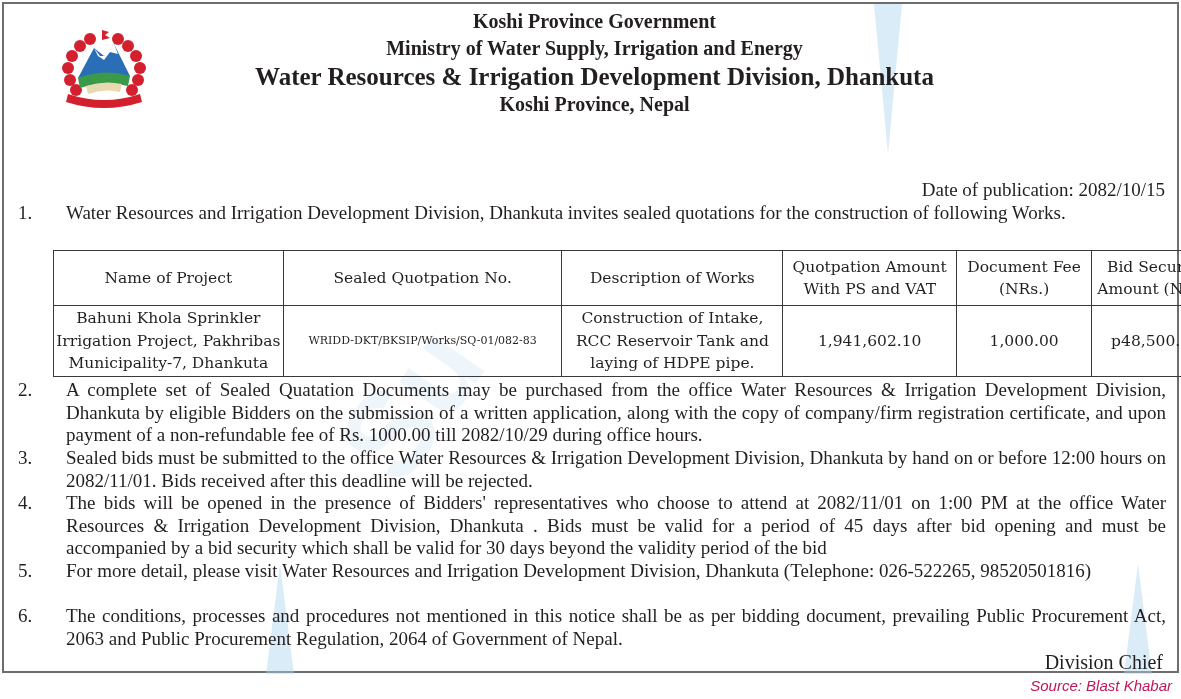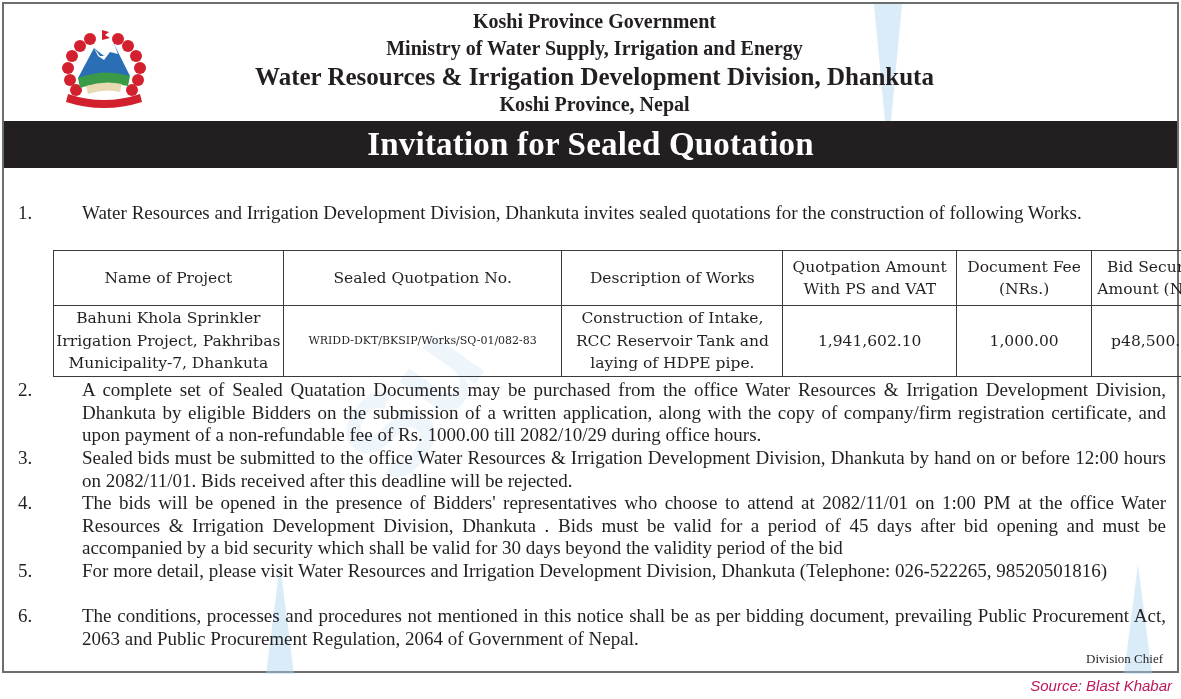--- a/index.html
+++ b/index.html
@@ -28,32 +28,32 @@
     .title-band {
       position: absolute; left: 0; top: 117px; width: 1173px; height: 47px;
       background: #231f20; color: #ffffff; display: flex; align-items: center; justify-content: center;
     }
     .title-band span { font-weight: bold; font-size: 33px; letter-spacing: 0.2px; }
 
     .pubdate { position: absolute; right: 12px; top: 175px; font-size: 19px; }
 
     .para { position: absolute; left: 14px; width: 1148px; font-size: 19px; line-height: 22.5px; text-align: justify; }
     .para .num { position: absolute; left: 0; top: 0; width: 40px; }
-    .para .txt { display: block; margin-left: 64px; text-align: justify; text-align-last: left; }
+    .para .txt { display: block; margin-left: 48px; text-align: justify; text-align-last: left; }
 
     
     .tbl {
       position: absolute; left: 5px; top: 246px; width: 1167px; border-collapse: collapse;
       font-family: "DejaVu Serif", "Liberation Serif", serif; font-size: 15.5px; color: #231f20; margin-left: 44px;
     }
     .tbl th, .tbl td { border: 1.5px solid #3a3a3a; text-align: center; vertical-align: middle; font-weight: normal; line-height: 22.5px; padding: 0 2px; }
     .tbl thead tr { height: 55px; }
     .tbl tbody tr { height: 71px; }
 
-    .signature { position: absolute; right: 14px; top: 647px; font-size: 13px; margin-left: 6px; }
+    .signature { position: absolute; right: 14px; top: 647px; font-size: 20px; margin-left: 6px; }
     .source { position: absolute; right: 9px; top: 677px; font-family: "Liberation Sans", sans-serif; font-style: italic; font-size: 15px; color: #be185d; }
   </style>
 </head>
 <body>
 
 <div class="notice">
 
   <div class="wm wm-spike" style="left:870px; top:0px;"></div>
   <div class="wm wm-spike" style="left:262px; top:560px; border-top-width:110px; transform:rotate(180deg);"></div>
   <div class="wm wm-spike" style="left:1120px; top:560px; border-top-width:110px; transform:rotate(180deg);"></div>
@@ -82,24 +82,22 @@
     <path d="M46 4 L46 14 L54 12 L49 9 L53 6 Z" fill="#d3202e"></path>
   </svg>
 
   <div class="header-lines">
     <span class="hl hl-1">Koshi Province Government</span>
     <span class="hl hl-2">Ministry of Water Supply, Irrigation and Energy</span>
     <span class="hl hl-3">Water Resources &amp; Irrigation Development Division, Dhankuta</span>
     <span class="hl hl-4">Koshi Province, Nepal</span>
   </div>
 
-  <div class="title-band">
-    <span>Invitation for Sealed Quotation</span>
-  </div>
 
+  <div class="pubdate">Date of publication: 2082/10/15</div>
 
   <div class="para" style="top:198px;">
     <span class="num">1.</span>
     <span class="txt">Water Resources and Irrigation Development Division, Dhankuta invites sealed quotations for the construction of following Works.</span>
   </div>
 
   <table class="tbl">
     <colgroup>
       <col style="width:230px">
         <col style="width:279px">

